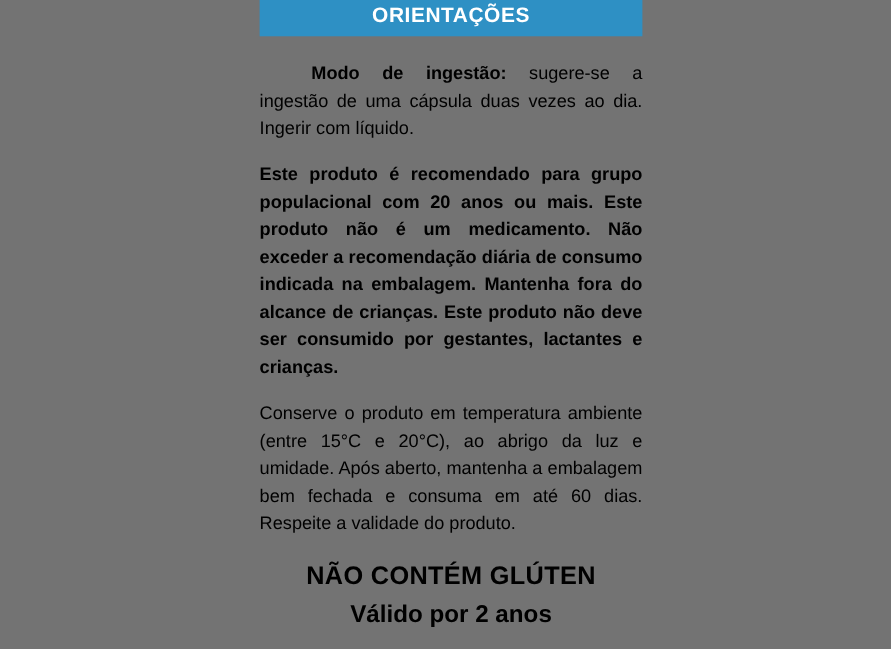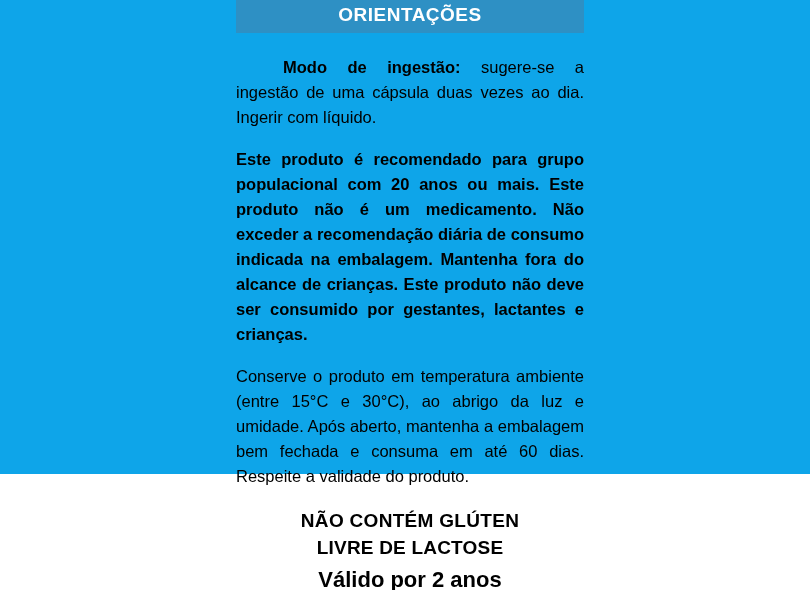--- a/index.html
+++ b/index.html
@@ -10,22 +10,22 @@
   body {
     width: 810px;
     height: 590px;
     font-family: "Liberation Sans", sans-serif;
     color: #000000;
     overflow: hidden;
   }
   .page {
     position: relative;
     width: 810px;
-    height: 474px;
-    background: #0ea5e9;
+    height: 590px;
+    background: #737373;
   }
   .content-column {
     position: absolute;
     left: 236px;
     top: 0;
     width: 348px;
   }
   .header-band {
     background: #2e90c4;
     color: #ffffff;
@@ -58,21 +58,21 @@
   }
   .footer-lines {
     margin-top: 20px;
     text-align: center;
   }
   .footer-line {
     font-weight: bold;
     line-height: 1.28;
   }
   .footer-line.l1 {
-    font-size: 19px;
+    font-size: 23px;
     letter-spacing: 0.3px;
   }
   .footer-line.l2 {
     font-size: 19px;
     letter-spacing: 0.2px;
     margin-top: 3px;
   }
   .footer-line.l3 {
     font-size: 22px;
     margin-top: 5px;
@@ -85,22 +85,21 @@
   <div class="content-column">
 
     <div class="header-band">ORIENTAÇÕES</div>
 
     <p class="para first">
       <span class="lead">Modo de ingestão:</span><span> sugere-se a ingestão de uma cápsula duas vezes ao dia. Ingerir com líquido.</span>
     </p>
 
     <p class="para bold">Este produto é recomendado para grupo populacional com 20 anos ou mais. Este produto não é um medicamento. Não exceder a recomendação diária de consumo indicada na embalagem. Mantenha fora do alcance de crianças. Este produto não deve ser consumido por gestantes, lactantes e crianças.</p>
 
-    <p class="para normal">Conserve o produto em temperatura ambiente (entre 15°C e 30°C), ao abrigo da luz e umidade. Após aberto, mantenha a embalagem bem fechada e consuma em até 60 dias. Respeite a validade do produto.</p>
+    <p class="para normal">Conserve o produto em temperatura ambiente (entre 15°C e 20°C), ao abrigo da luz e umidade. Após aberto, mantenha a embalagem bem fechada e consuma em até 60 dias. Respeite a validade do produto.</p>
 
     <div class="footer-lines">
       <div class="footer-line l1">NÃO CONTÉM GLÚTEN</div>
-      <div class="footer-line l2">LIVRE DE LACTOSE</div>
       <div class="footer-line l3">Válido por 2 anos</div>
     </div>
 
   </div>
 </div>
 
 </body></html>

